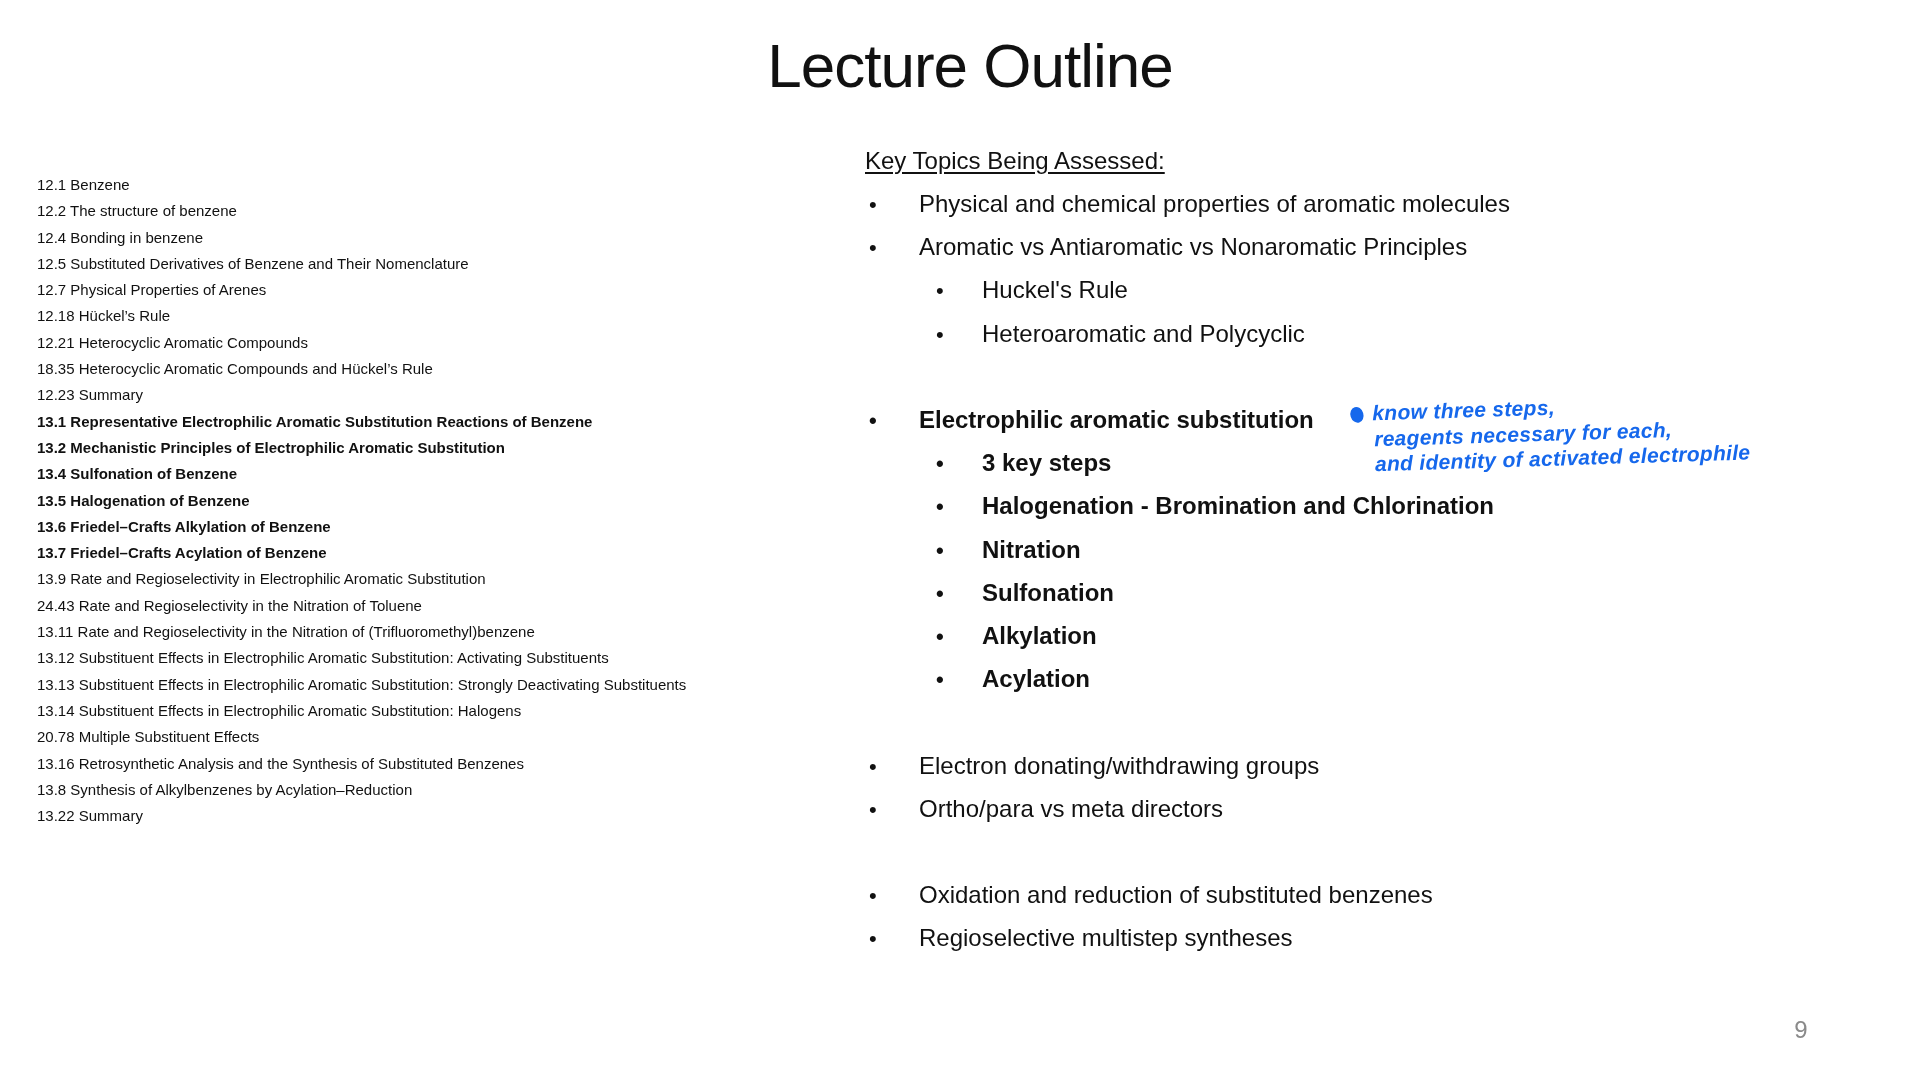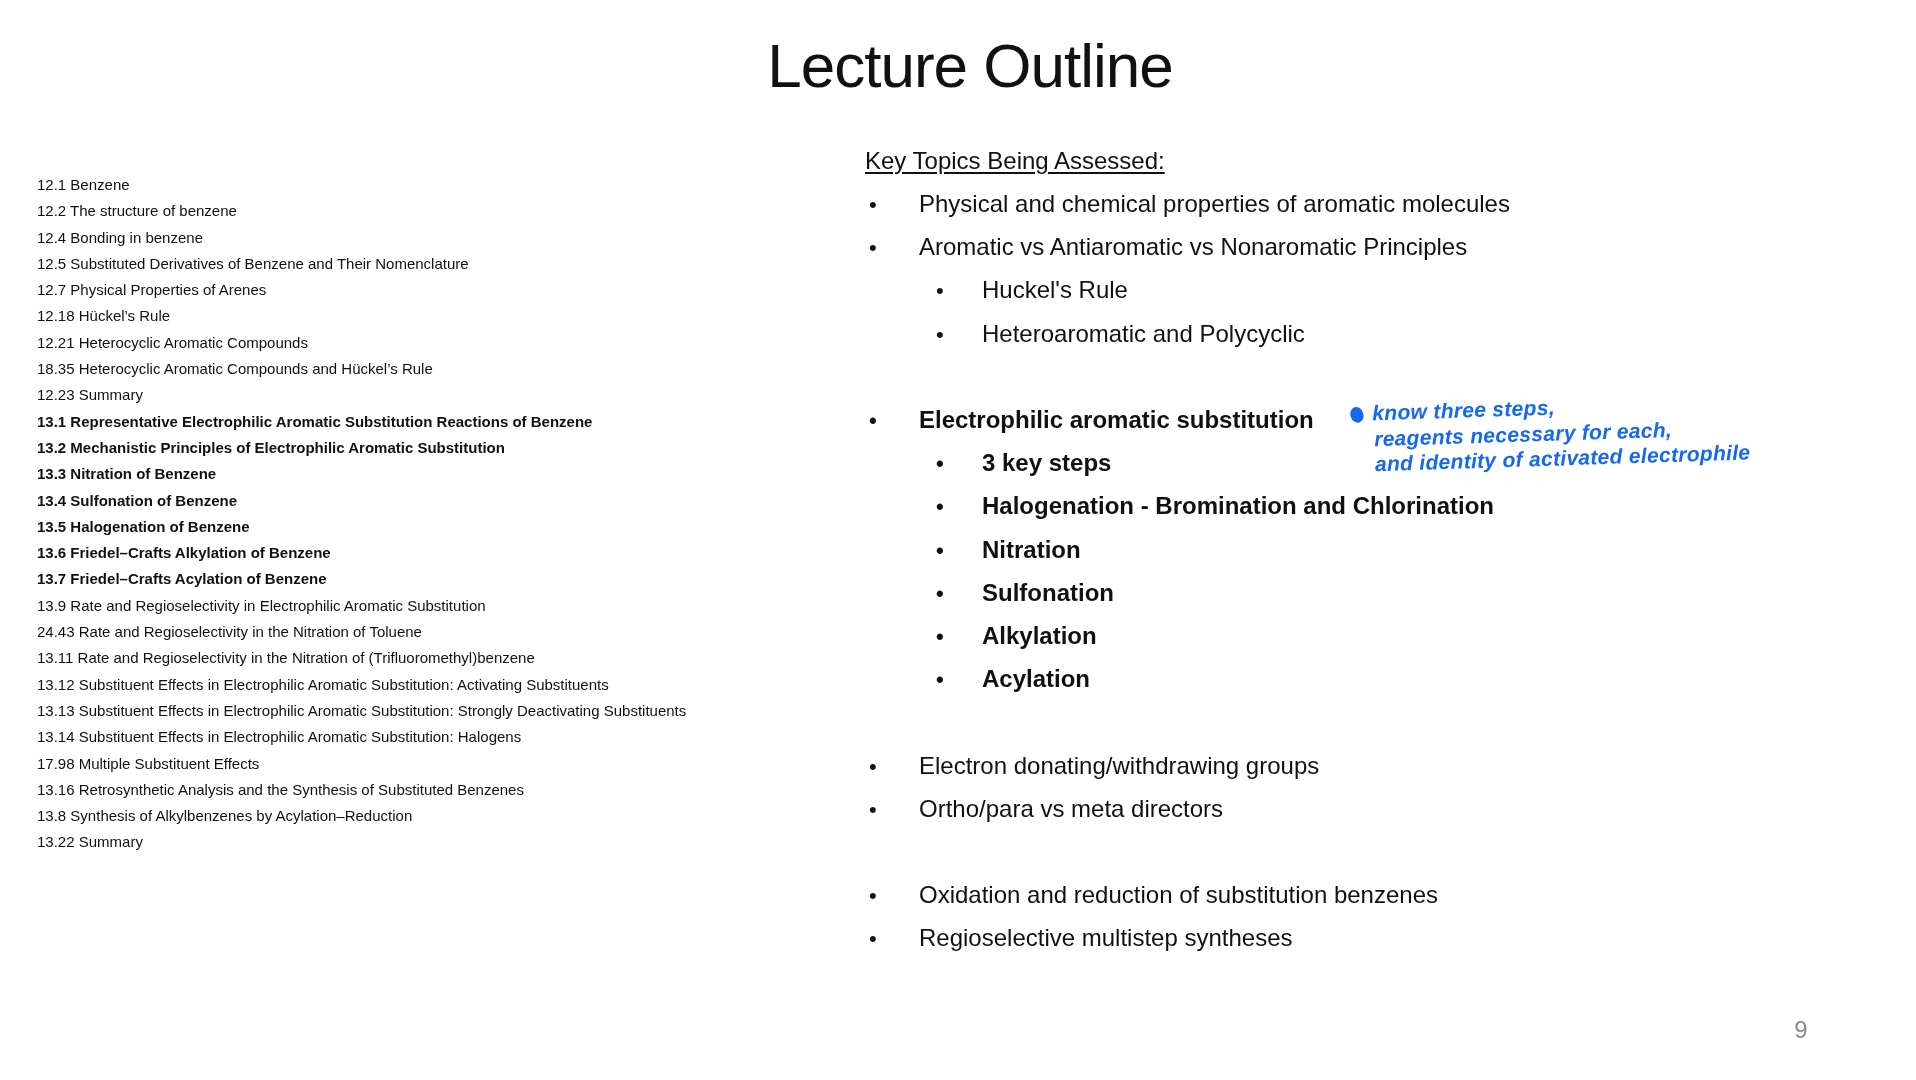--- a/index.html
+++ b/index.html
@@ -70,32 +70,31 @@
       <div class="outline-item">12.2 The structure of benzene</div>
       <div class="outline-item">12.4 Bonding in benzene</div>
       <div class="outline-item">12.5 Substituted Derivatives of Benzene and Their Nomenclature</div>
       <div class="outline-item">12.7 Physical Properties of Arenes</div>
       <div class="outline-item">12.18 Hückel’s Rule</div>
       <div class="outline-item">12.21 Heterocyclic Aromatic Compounds</div>
       <div class="outline-item">18.35 Heterocyclic Aromatic Compounds and Hückel’s Rule</div>
       <div class="outline-item">12.23 Summary</div>
       <div class="outline-item bold">13.1 Representative Electrophilic Aromatic Substitution Reactions of Benzene</div>
       <div class="outline-item bold">13.2 Mechanistic Principles of Electrophilic Aromatic Substitution</div>
-      <div class="outline-item bold">13.3 Nitration of Benzene</div>
       <div class="outline-item bold">13.4 Sulfonation of Benzene</div>
       <div class="outline-item bold">13.5 Halogenation of Benzene</div>
       <div class="outline-item bold">13.6 Friedel–Crafts Alkylation of Benzene</div>
       <div class="outline-item bold">13.7 Friedel–Crafts Acylation of Benzene</div>
       <div class="outline-item">13.9 Rate and Regioselectivity in Electrophilic Aromatic Substitution</div>
       <div class="outline-item">24.43 Rate and Regioselectivity in the Nitration of Toluene</div>
       <div class="outline-item">13.11 Rate and Regioselectivity in the Nitration of (Trifluoromethyl)benzene</div>
       <div class="outline-item">13.12 Substituent Effects in Electrophilic Aromatic Substitution: Activating Substituents</div>
       <div class="outline-item">13.13 Substituent Effects in Electrophilic Aromatic Substitution: Strongly Deactivating Substituents</div>
       <div class="outline-item">13.14 Substituent Effects in Electrophilic Aromatic Substitution: Halogens</div>
-      <div class="outline-item">17.98 Multiple Substituent Effects</div>
+      <div class="outline-item">20.78 Multiple Substituent Effects</div>
       <div class="outline-item">13.16 Retrosynthetic Analysis and the Synthesis of Substituted Benzenes</div>
       <div class="outline-item">13.8 Synthesis of Alkylbenzenes by Acylation–Reduction</div>
       <div class="outline-item">13.22 Summary</div>
     </div>
 
   <div class="right-col">
     <div class="kt-header">Key Topics Being Assessed:</div>
     <div id="topics-rows">
         <div class="kt-row l1"><span class="kt-bullet">•</span><span class="kt-text">Physical and chemical properties of aromatic molecules</span></div>
         <div class="kt-row l1"><span class="kt-bullet">•</span><span class="kt-text">Aromatic vs Antiaromatic vs Nonaromatic Principles</span></div>
@@ -106,21 +105,21 @@
         <div class="kt-row l2 bold"><span class="kt-bullet">•</span><span class="kt-text">3 key steps</span></div>
         <div class="kt-row l2 bold"><span class="kt-bullet">•</span><span class="kt-text">Halogenation - Bromination and Chlorination</span></div>
         <div class="kt-row l2 bold"><span class="kt-bullet">•</span><span class="kt-text">Nitration</span></div>
         <div class="kt-row l2 bold"><span class="kt-bullet">•</span><span class="kt-text">Sulfonation</span></div>
         <div class="kt-row l2 bold"><span class="kt-bullet">•</span><span class="kt-text">Alkylation</span></div>
         <div class="kt-row l2 bold"><span class="kt-bullet">•</span><span class="kt-text">Acylation</span></div>
         <div class="kt-gap"></div>
         <div class="kt-row l1"><span class="kt-bullet">•</span><span class="kt-text">Electron donating/withdrawing groups</span></div>
         <div class="kt-row l1"><span class="kt-bullet">•</span><span class="kt-text">Ortho/para vs meta directors</span></div>
         <div class="kt-gap"></div>
-        <div class="kt-row l1"><span class="kt-bullet">•</span><span class="kt-text">Oxidation and reduction of substitution benzenes</span></div>
+        <div class="kt-row l1"><span class="kt-bullet">•</span><span class="kt-text">Oxidation and reduction of substituted benzenes</span></div>
         <div class="kt-row l1"><span class="kt-bullet">•</span><span class="kt-text">Regioselective multistep syntheses</span></div>
       </div>
   </div>
 
   <div class="annotation" style="color: rgb(22, 104, 236);">
     <div class="ann-line"><span class="ann-dot" style="background: rgb(22, 104, 236);"></span><span>know three steps,</span></div>
     <div class="ann-line rest">reagents necessary for each,</div>
     <div class="ann-line rest">and identity of activated electrophile</div>
   </div>
 

